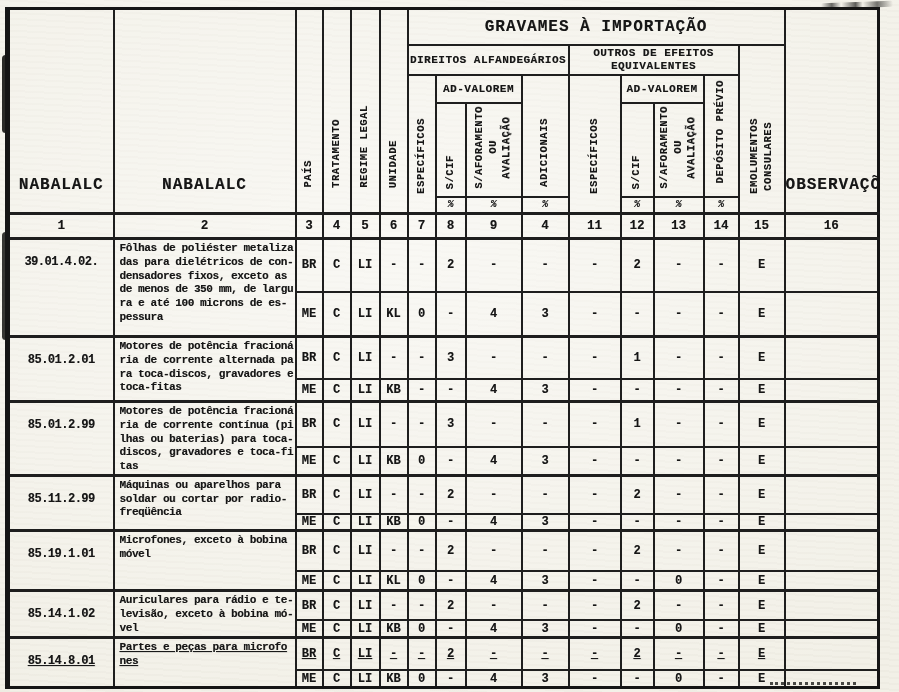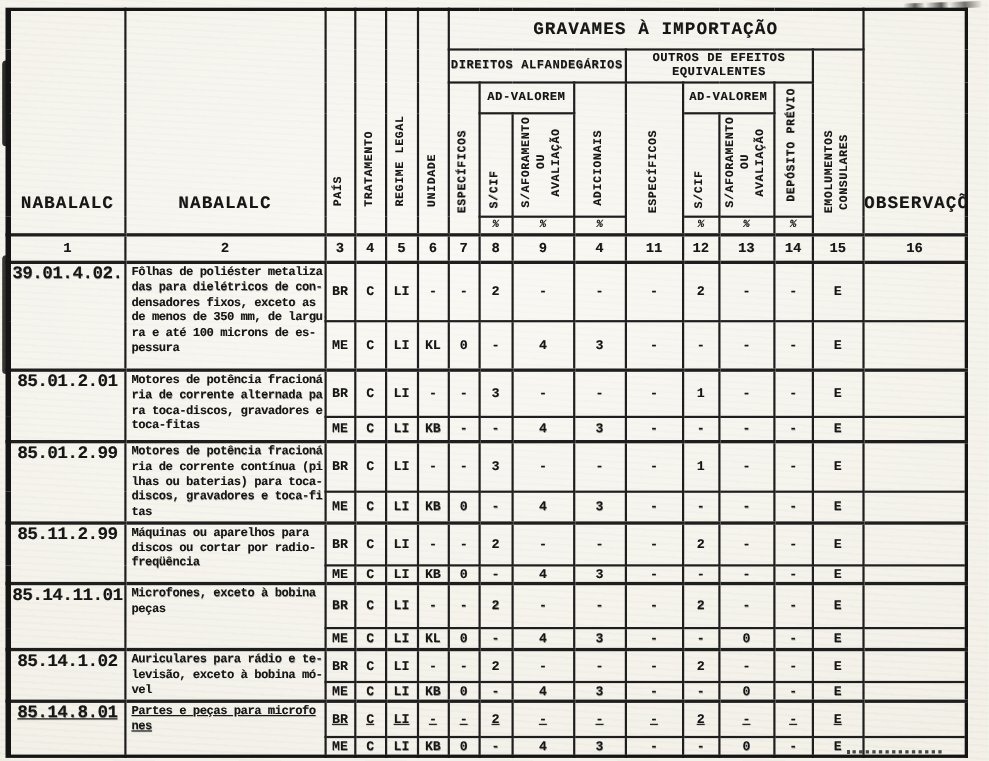--- a/index.html
+++ b/index.html
@@ -42,21 +42,21 @@
     writing-mode:vertical-rl;
     transform:rotate(180deg);
     display:inline-block;
     white-space:pre;
     font-size:10.5px;letter-spacing:.6px;line-height:1.3;
   }
   tr.rE td{font-size:10px;font-style:italic;letter-spacing:0;}
   tr.num-row td{font-size:12.5px;border-top-width:3px;border-bottom-width:3px;}
   
   tr.gs > td{border-top-width:3px;}
-  td.code-cell{vertical-align:top;padding-top:0;font-size:16px;letter-spacing:-0.5px;}
+  td.code-cell{vertical-align:top;padding-top:15px;font-size:12px;letter-spacing:-0.5px;}
   td.product-cell{
     vertical-align:top;text-align:left;
     padding:2px 1px 0 5px;
     white-space:pre;
     font-size:11px;letter-spacing:-0.4px;line-height:1.25;
   }
   td.val-cell{font-size:12px;}
   
   .smudge-tr{
     position:absolute;top:2px;right:6px;width:72px;height:6px;
@@ -272,21 +272,21 @@
           <td class="val-cell">-</td>
           <td class="val-cell">-</td>
           <td class="val-cell">-</td>
           <td class="val-cell">-</td>
           <td class="val-cell">E</td>
           <td class="val-cell"></td>
         </tr>
         <tr class="gs" style="height: 39px;">
           <td class="code-cell" rowspan="2">85.11.2.99</td>
           <td class="product-cell" rowspan="2">Máquinas ou aparelhos para
-discos ou cortar por radio-
+soldar ou cortar por radio-
 freqüência</td>
           <td class="val-cell">BR</td>
           <td class="val-cell">C</td>
           <td class="val-cell">LI</td>
           <td class="val-cell">-</td>
           <td class="val-cell">-</td>
           <td class="val-cell">2</td>
           <td class="val-cell">-</td>
           <td class="val-cell">-</td>
           <td class="val-cell">-</td>
@@ -306,23 +306,23 @@
           <td class="val-cell">4</td>
           <td class="val-cell">3</td>
           <td class="val-cell">-</td>
           <td class="val-cell">-</td>
           <td class="val-cell">-</td>
           <td class="val-cell">-</td>
           <td class="val-cell">E</td>
           <td class="val-cell"></td>
         </tr>
         <tr class="gs" style="height: 40px;">
-          <td class="code-cell" rowspan="2">85.14.11.01</td>
+          <td class="code-cell" rowspan="2">85.19.1.01</td>
           <td class="product-cell" rowspan="2">Microfones, exceto à bobina
-peças</td>
+móvel</td>
           <td class="val-cell">BR</td>
           <td class="val-cell">C</td>
           <td class="val-cell">LI</td>
           <td class="val-cell">-</td>
           <td class="val-cell">-</td>
           <td class="val-cell">2</td>
           <td class="val-cell">-</td>
           <td class="val-cell">-</td>
           <td class="val-cell">-</td>
           <td class="val-cell">2</td>

